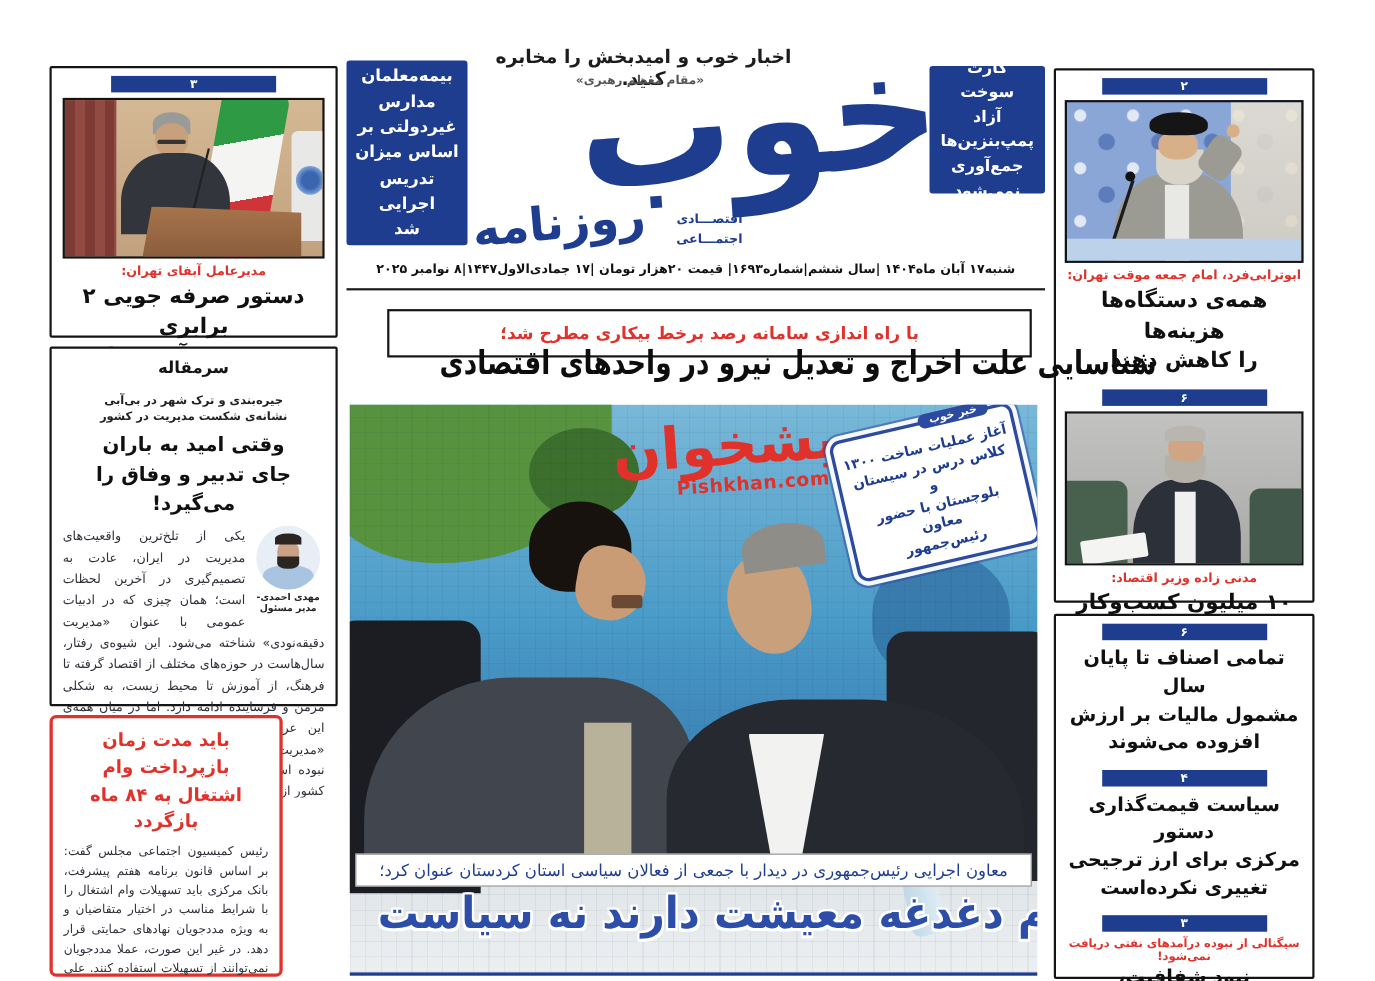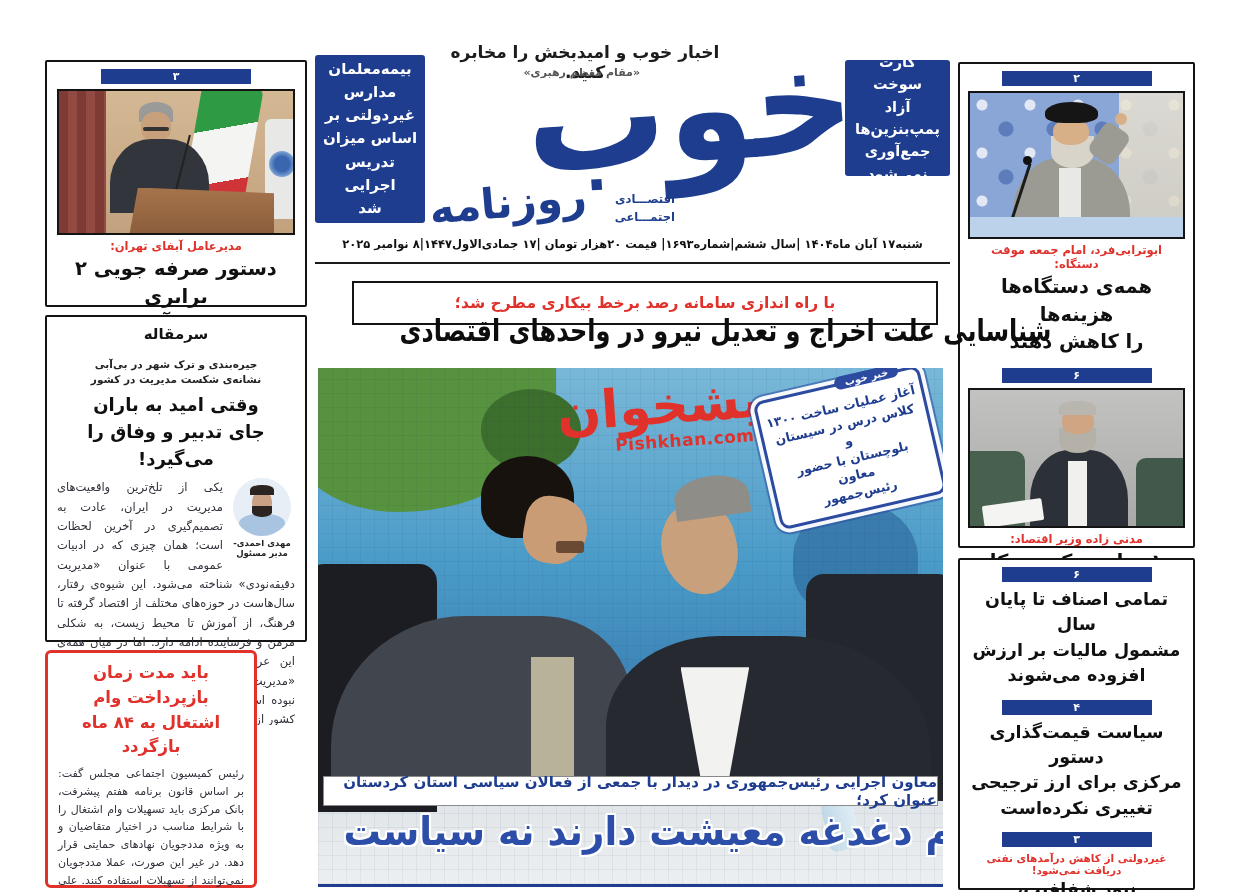--- a/index.html
+++ b/index.html
@@ -86,21 +86,21 @@
       <div class="figpart" style="left:42%;top:52%;width:10%;height:48%;background:#e8e8e4;"></div>
       <div class="figpart" style="left:38%;top:30%;width:20%;height:22%;background:#d8d4ca;border-radius:0 0 50% 50%;"></div>
       <div class="figpart" style="left:39%;top:18%;width:17%;height:18%;background:#d8b088;border-radius:45%;"></div>
       <div class="figpart" style="left:35%;top:6%;width:25%;height:15%;background:#151515;border-radius:50% 50% 35% 35%;"></div>
       <div class="figpart" style="left:68%;top:14%;width:12px;height:12px;background:#d8b088;border-radius:50%;"></div>
       <div class="figpart" style="left:58%;top:22%;width:14%;height:26%;background:#9b9b93;transform:rotate(35deg);border-radius:8px;"></div>
       <div class="figpart" style="left:22%;top:48%;width:3px;height:52%;background:#1b1b1b;transform:rotate(18deg);"></div>
       <div class="figpart" style="left:25%;top:44%;width:9px;height:9px;background:#111;border-radius:50%;"></div>
       <div class="figpart" style="left:0;bottom:0;width:100%;height:14%;background:#bcd2ea;"></div>
     </div>
-    <div class="redcap rtl">ابوترابی‌فرد، امام جمعه موقت دستگاه:</div>
+    <div class="redcap rtl">ابوترابی‌فرد، امام جمعه موقت تهران:</div>
     <div class="hl-md rtl">همه‌ی دستگاه‌ها هزینه‌ها
 را کاهش دهند</div>
 
     <div class="pagebar" style="margin-top:12px;">
         <span>۶</span>
       </div>
     <div class="photo" style="width:217px;height:140px;background:linear-gradient(180deg,#c2c2c0,#a9a9a7);">
       <div class="figpart" style="left:-4%;bottom:0;width:30%;height:55%;background:#48604e;border-radius:10px 10px 0 0;"></div>
       <div class="figpart" style="right:-4%;bottom:0;width:26%;height:50%;background:#41584a;border-radius:10px 10px 0 0;"></div>
       <div class="figpart" style="left:28%;top:44%;width:46%;height:56%;background:#2c3038;border-radius:40% 40% 0 0/65% 65% 0 0;"></div>
@@ -124,21 +124,21 @@
 افزوده می‌شوند</div>
     <div class="pagebar" style="margin-top:11px;">
         <span>۴</span>
       </div>
     <div class="hl-sm rtl">سیاست قیمت‌گذاری دستور
 مرکزی برای ارز ترجیحی
 تغییری نکرده‌است</div>
     <div class="pagebar" style="margin-top:11px;">
         <span>۳</span>
       </div>
-    <div class="kick-sm rtl">غیردولتی از کاهش درآمدهای نفتی دریافت نمی‌شود!</div>
+    <div class="kick-sm rtl">سیگنالی از نبوده درآمدهای نفتی دریافت نمی‌شود!</div>
     <div class="hl-sm rtl">نبود شفافیت،
 بلای اقتصاد نفتی کشور</div>
   </div>
 
   <div class="abs" style="left:352px;top:281px;width:586px;height:44px;border:2px solid #141414;box-sizing:border-box;display:flex;align-items:center;justify-content:center;">
     <span class="rtl" style="color:#e0312b;font-size:15.5px;font-weight:bold;">با راه اندازی سامانه رصد برخط بیکاری مطرح شد؛</span>
   </div>
   <div class="abs" style="left:318px;top:313px;width:625px;text-align:center;">
     <span class="rtl" style="display:inline-block;font-size:30px;font-weight:800;color:#0d0d0d;white-space:nowrap;transform:scaleX(0.8);transform-origin:center;">شناسایی علت اخراج و تعدیل نیرو در واحدهای اقتصادی</span>
   </div>
@@ -172,21 +172,21 @@
 
     <div class="figpart" style="right:8px;top:14px;width:152px;transform:rotate(-13deg);background:#fff;border:3px solid #2b4aa0;border-radius:10px;box-shadow:0 0 0 4px rgba(255,255,255,.95),0 0 0 6px rgba(43,74,160,.55);padding:12px 6px 8px;">
       <div class="rtl" style="position:absolute;top:-9px;right:18px;background:#2b4aa0;color:#fff;font-size:10px;font-weight:bold;padding:1px 10px;border-radius:8px;">خبر خوب</div>
       <div class="rtl" style="color:#1e3d8f;font-size:12.5px;font-weight:bold;text-align:center;line-height:1.4;white-space:pre-line;">آغاز عملیات ساخت ۱۳۰۰
 کلاس درس در سیستان و
 بلوچستان با حضور معاون
 رئیس‌جمهور</div>
     </div>
 
     <div class="figpart" style="left:5px;right:5px;top:408px;height:28px;background:#fff;border:1px solid #8a8a8a;display:flex;align-items:center;justify-content:center;">
-      <span class="rtl" style="color:#1e3d8f;font-size:15px;font-weight:bold;">معاون اجرایی رئیس‌جمهوری در دیدار با جمعی از فعالان سیاسی استان کردستان عنوان کرد؛</span>
+      <span class="rtl" style="color:#1e3d8f;font-size:15px;font-weight:normal;">معاون اجرایی رئیس‌جمهوری در دیدار با جمعی از فعالان سیاسی استان کردستان عنوان کرد؛</span>
     </div>
 
     <div class="figpart" style="left:0;right:0;top:440px;text-align:center;">
       <span class="rtl" style="display:inline-block;font-size:40px;font-weight:900;color:#2c4da8;white-space:nowrap;transform:scaleX(0.93);text-shadow:2px 0 0 #fff,-2px 0 0 #fff,0 2px 0 #fff,0 -2px 0 #fff,2px 2px 0 #fff,-2px -2px 0 #fff,2px -2px 0 #fff,-2px 2px 0 #fff;">مردم دغدغه معیشت دارند نه سیاست</span>
     </div>
   </div>
 
   <div class="abs box rtl" style="left:45px;top:315px;width:262px;height:327px;padding:8px 10px;">
     <div style="display:flex;align-items:center;gap:8px;flex-direction:column;">
       <span style="font-size:15px;font-weight:bold;color:#141414;">سرمقاله</span>

